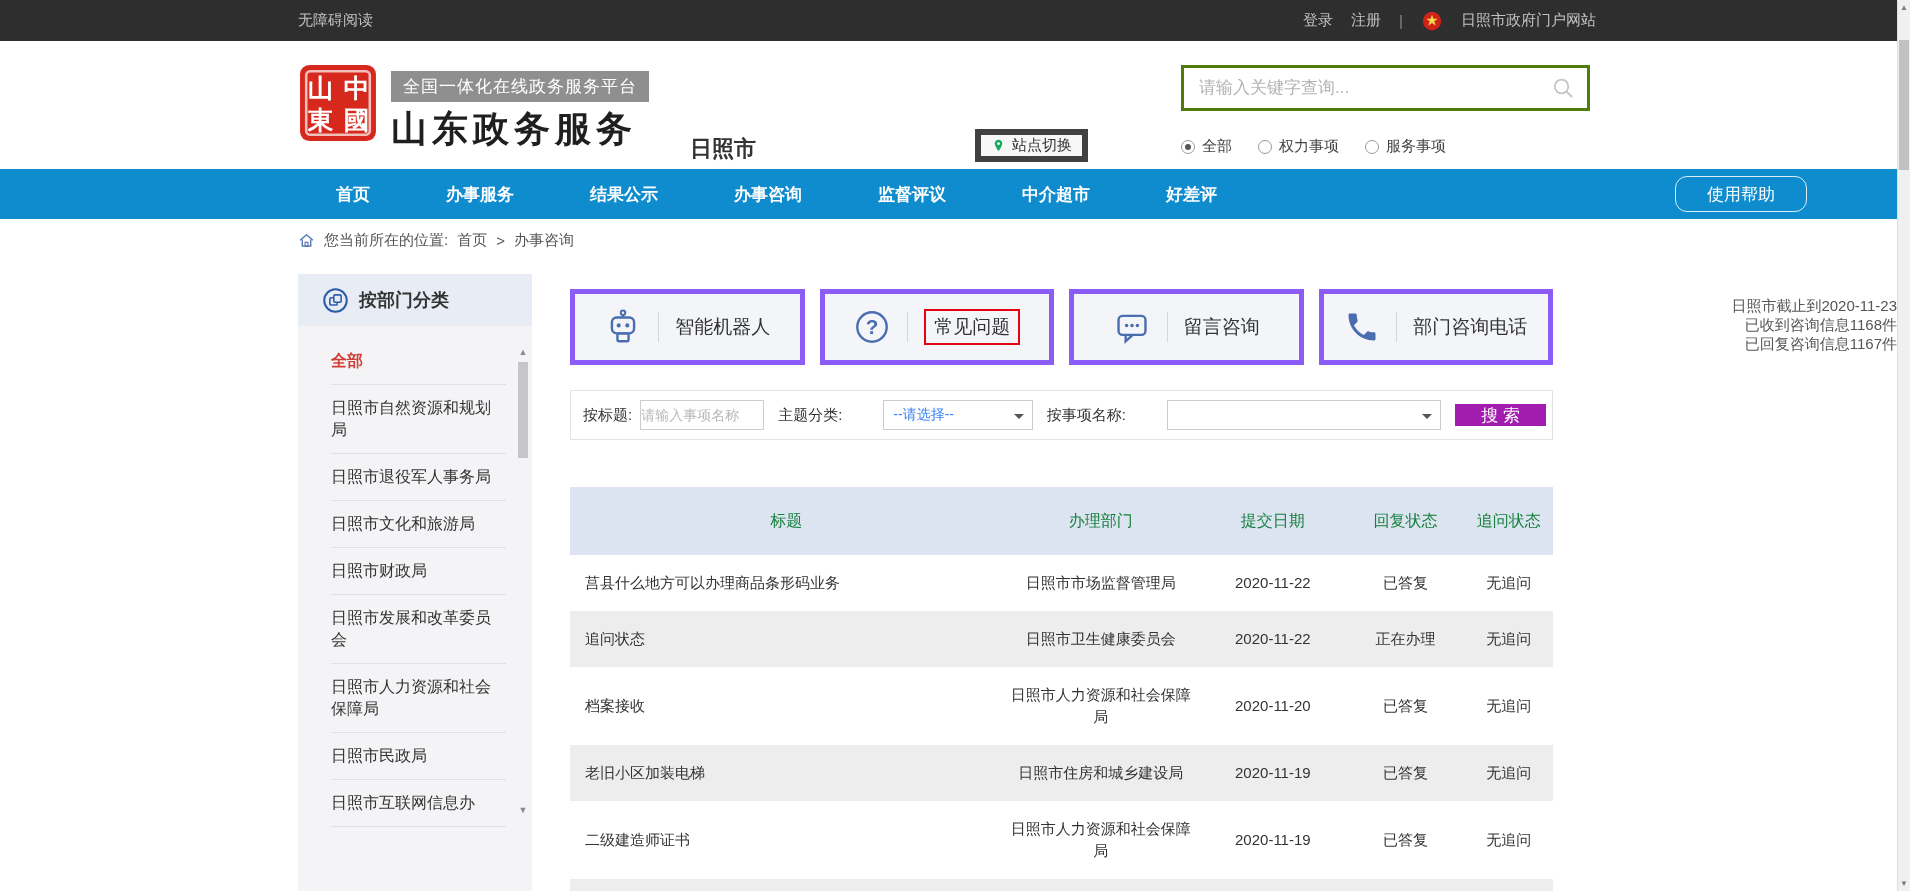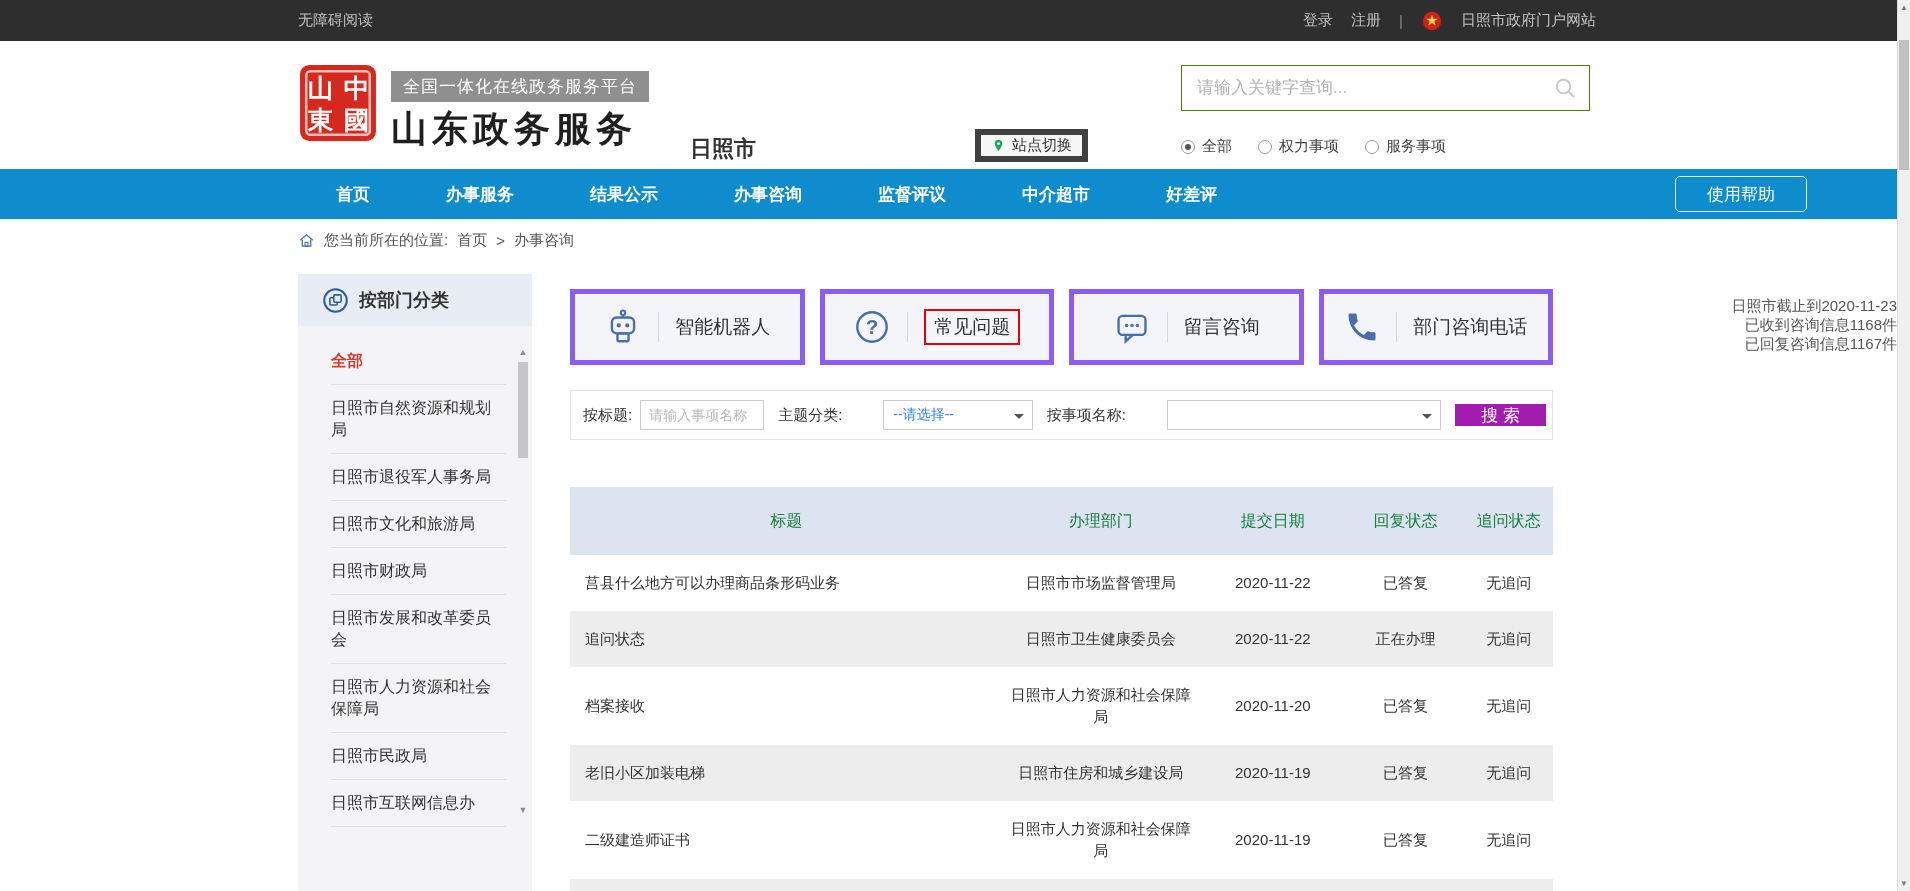--- a/index.html
+++ b/index.html
@@ -19,34 +19,34 @@
   .logo { position:absolute; left:298px; top:22px; display:flex; gap:13px; align-items:flex-start; }
   .seal { width:80px; height:80px; flex:0 0 auto; }
   .logo-text { padding-top:8px; }
   .tagline { display:inline-block; background:#8f8f8f; color:#fff; font-size:17px; padding:4px 12px; letter-spacing:1px; }
   .brand { font-size:36px; font-weight:bold; color:#1f1f1f; letter-spacing:5px; margin-top:3px; }
   .city { position:absolute; left:690px; top:93px; font-size:22px; font-weight:bold; color:#333; }
   .site-switch { position:absolute; left:975px; top:88px; min-width:98px; height:33px; background:#f7f7f7;
     border:6px solid #404040; display:flex; align-items:center; justify-content:center; gap:6px;
     font-size:15px; color:#333; cursor:pointer; padding:0 10px; }
   .search-area { position:absolute; left:1181px; top:24px; width:409px; }
-  .search-box { height:46px; border:1px solid #4d7c0f; background:#fff; display:flex; align-items:center; padding:0 12px 0 15px; }
+  .search-box { height:46px; border:3px solid #4d7c0f; background:#fff; display:flex; align-items:center; padding:0 12px 0 15px; }
   .search-box input { flex:1; border:none; outline:none; font-size:17px; color:#333; font-family:inherit; background:transparent; }
   .search-box input::placeholder { color:#b3b3b3; }
   .scopes { margin-top:26px; display:flex; align-items:center; gap:26px; font-size:15px; color:#444; }
   .scope { display:flex; align-items:center; gap:7px; cursor:pointer; }
   .radio { width:14px; height:14px; border:1px solid #9a9a9a; border-radius:50%; background:#fff; position:relative; }
   .scope.selected .radio::after { content:""; position:absolute; left:3px; top:3px; width:6px; height:6px; border-radius:50%; background:#555; }
 
   
   .nav { position:absolute; top:169px; left:0; width:1897px; height:50px; background:#0e8cce; }
   .nav-items { position:absolute; left:336px; top:0; height:50px; display:flex; align-items:center; gap:76px; }
   .nav-item { color:#fff; font-size:17px; font-weight:bold; cursor:pointer; white-space:nowrap; }
   .help-btn { position:absolute; left:1675px; top:7px; width:132px; height:36px; border:1px solid rgba(255,255,255,.85);
-    border-radius:5px; background:transparent; color:#fff; font-size:17px; cursor:pointer; font-family:inherit; }
+    border-radius:12px; background:transparent; color:#fff; font-size:17px; cursor:pointer; font-family:inherit; }
 
   
   .breadcrumb { position:absolute; top:231px; left:298px; display:flex; align-items:center; gap:9px; font-size:15px; color:#555; }
   .breadcrumb .crumb-link { cursor:pointer; }
 
   
   .sidebar { position:absolute; left:298px; top:274px; width:234px; height:617px; background:#f4f4f6; }
   .sidebar-header { height:52px; background:#e8ecf4; display:flex; align-items:center; gap:10px; padding-left:24px; }
   .sidebar-title { font-size:18px; font-weight:bold; color:#333; }
   .sidebar-list { list-style:none; padding-top:12px; }
@@ -65,21 +65,21 @@
   .tab-card { flex:1; background:#f3f5f9; border:5px solid #8b5cf6; display:flex; align-items:center; justify-content:center; cursor:pointer; }
   .tab-divider { width:1px; height:30px; background:#d4d7e0; margin:0 16px; }
   .tab-label { font-size:19px; color:#333; white-space:nowrap; }
   .hl-box { border:2px solid #e60012; padding:3px 8px; display:inline-block; }
 
   .stats { position:absolute; left:1705px; top:296px; width:192px; text-align:right; font-size:15px; color:#555; line-height:19px; }
 
   .filter-bar { margin-top:25px; height:50px; border:1px solid #e3e3e3; background:#fff;
     display:flex; align-items:center; padding:0 6px 0 12px; font-size:15px; color:#333; }
   .filter-bar .flabel { margin-right:8px; white-space:nowrap; }
-  .filter-input { width:124px; height:30px; border:1px solid #ccc; padding:0 8px; font-size:14px; color:#333;
+  .filter-input { width:124px; height:30px; border:1px solid #ccc; padding:0 0; font-size:14px; color:#333;
     font-family:inherit; outline:none; margin-right:14px; }
   .filter-input::placeholder { color:#b8b8b8; }
   .select { position:relative; height:30px; border:1px solid #ccc; background:#fff; display:flex; align-items:center;
     padding:0 24px 0 9px; font-size:14px; color:#3b82f6; cursor:pointer; margin-right:14px;margin-left:33px; }
   .select::after { content:""; position:absolute; right:8px; top:13px; border:5px solid transparent; border-top-color:#555; }
   .select-category { width:152px; }
   .select-item { width:280px; }
   .search-btn { margin-left:auto; width:93px; height:22px; background:#a21caf; color:#fff; border:none;
     font-size:17px; cursor:pointer; font-family:inherit; white-space:nowrap; }
 

